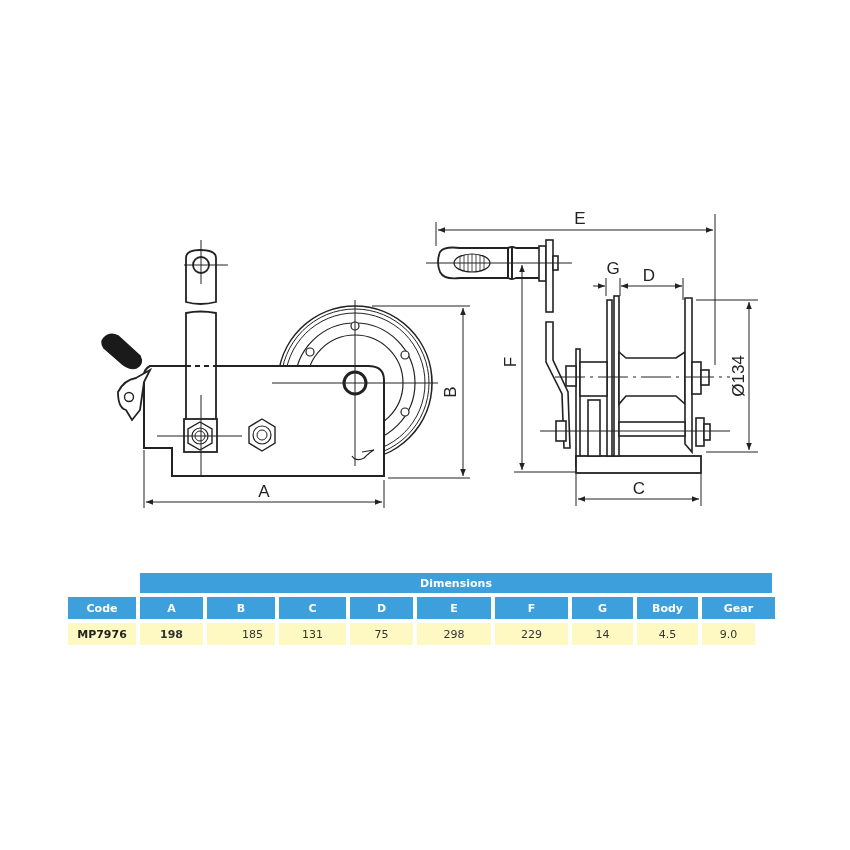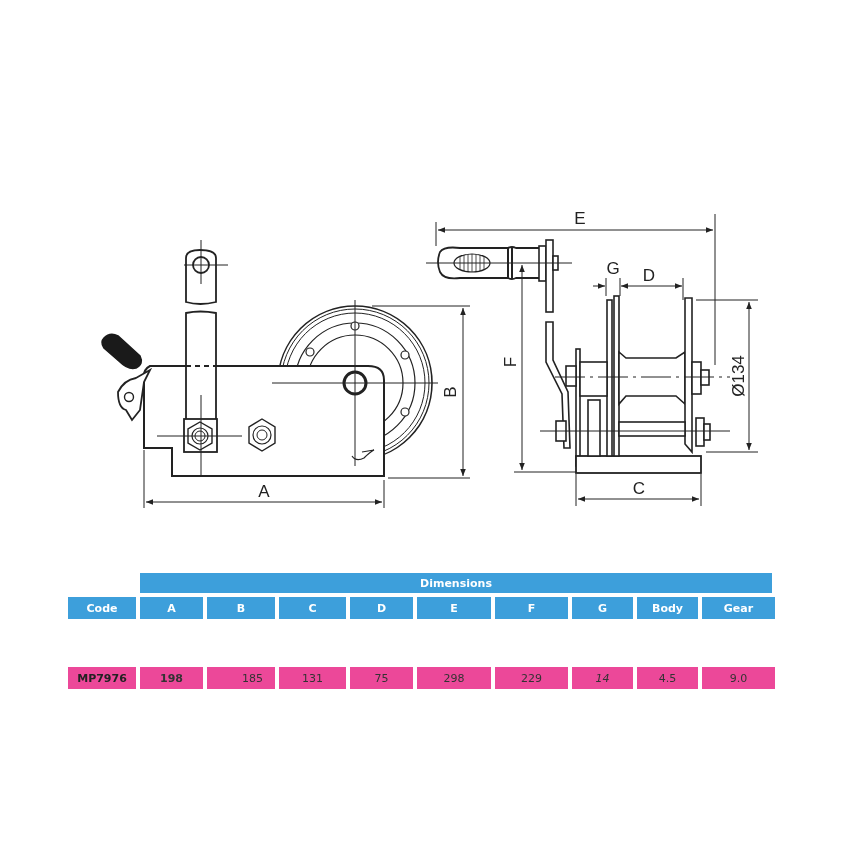--- a/index.html
+++ b/index.html
@@ -3,21 +3,21 @@
 <meta charset="utf-8">
 <style>
   html, body { margin: 0; padding: 0; background: #ffffff; }
   body { width: 850px; height: 850px; position: relative; overflow: hidden; font-family: "Liberation Sans", sans-serif; }
   #drawing { position: absolute; left: 0; top: 0; width: 850px; height: 560px; }
   .lbl { font-family: "Liberation Sans", sans-serif; font-size: 17px; fill: #222; }
   #spec-table { position: absolute; left: 68px; top: 573px; }
   .row { position: absolute; display: flex; }
   .cell { box-sizing: border-box; display: flex; align-items: center; justify-content: center; font-size: 11px; font-family: "DejaVu Sans", sans-serif; }
   .hdr { background: #3d9fdb; color: #ffffff; font-weight: bold; }
-  .val { background: #ec4899; color: #333333; margin-top: 44px; }
+  .val { background: #fef9c3; color: #333333; }
   .code-val { font-weight: bold; color: #222; }
 </style>
 </head>
 <body>
 
 <svg id="drawing" viewBox="0 0 850 560" xmlns="http://www.w3.org/2000/svg">
   <defs>
     <marker id="arr" viewBox="0 0 10 10" refX="10" refY="5" markerWidth="7" markerHeight="7" orient="auto-start-reverse">
       <path d="M0,1 L10,5 L0,9 z" fill="#222"></path>
     </marker>
@@ -181,17 +181,17 @@
     <div class="cell hdr" style="width:73px; height:22px;">Gear</div>
   </div>
   <div class="row" style="left:0; top:50px;">
     <div class="cell val code-val" style="width:68px; height:22px; margin-right:4px;">MP7976</div>
     <div class="cell val" style="width:63px; height:22px; margin-right:4px;font-weight:bold;">198</div>
     <div class="cell val" style="width:68px; height:22px; margin-right:4px;padding-left:23px;">185</div>
     <div class="cell val" style="width:67px; height:22px; margin-right:4px;">131</div>
     <div class="cell val" style="width:63px; height:22px; margin-right:4px;">75</div>
     <div class="cell val" style="width:74px; height:22px; margin-right:4px;">298</div>
     <div class="cell val" style="width:73px; height:22px; margin-right:4px;">229</div>
-    <div class="cell val" style="width:61px; height:22px; margin-right:4px;font-style:italic;">14</div>
+    <div class="cell val" style="width:61px; height:22px; margin-right:4px;">14</div>
     <div class="cell val" style="width:61px; height:22px; margin-right:4px;">4.5</div>
-    <div class="cell val" style="width:73px; height:22px;">9.0</div>
+    <div class="cell val" style="width:53px; height:22px;">9.0</div>
   </div>
 </div>
 
 </body></html>

